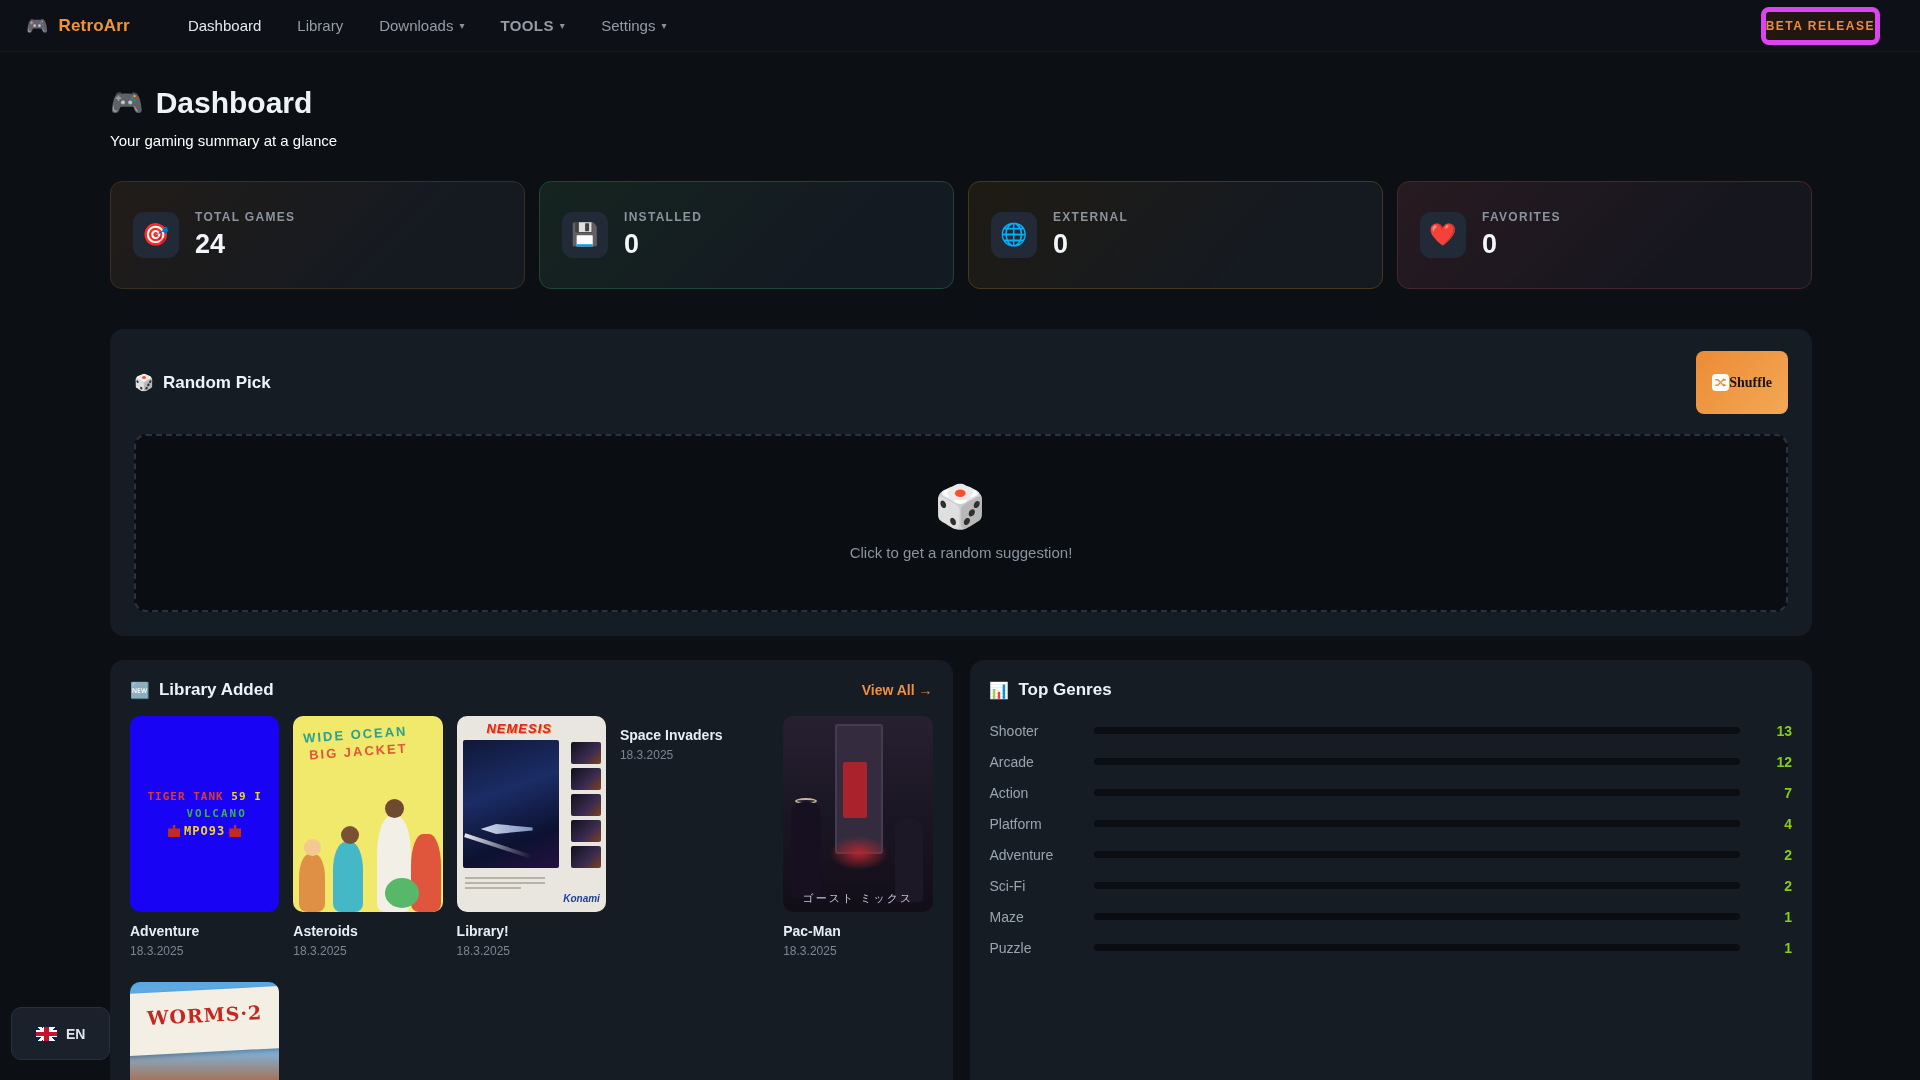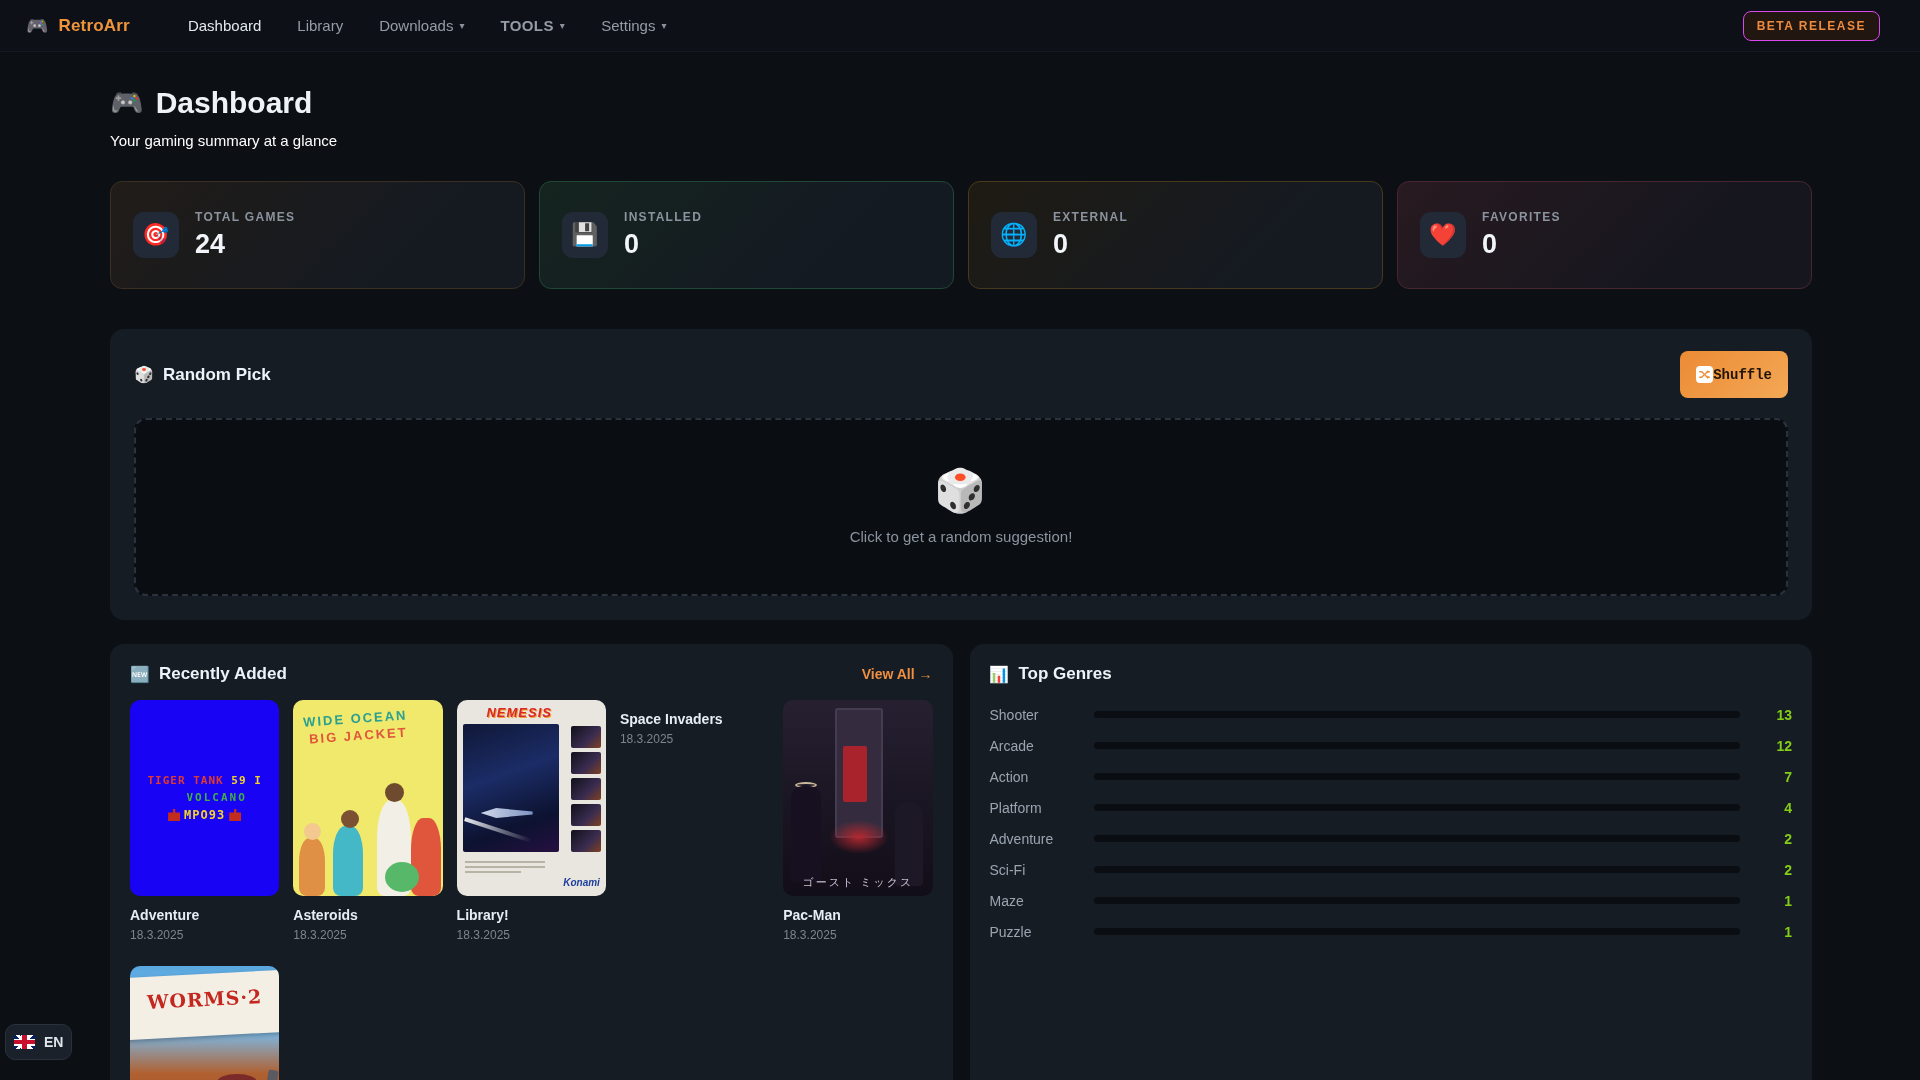--- a/index.html
+++ b/index.html
@@ -20,22 +20,22 @@
   .brand { display:flex; align-items:center; gap:10px; cursor:pointer; }
   .brand .logo { font-size:18px; filter:hue-rotate(40deg) saturate(1.4); }
   .brand .name { font-size:17px; font-weight:bold; color:#f0943c; letter-spacing:.2px; }
   .nav-items { display:flex; align-items:center; gap:36px; margin-left:58px; flex:1; }
   .nav-item { font-size:15px; color:#959ca6; cursor:pointer; display:flex; align-items:center; gap:6px; }
   .nav-item.active { color:#e2e8ee; }
   .nav-item.caps { text-transform:uppercase; font-weight:600; letter-spacing:.4px; }
   .nav-item .caret { font-size:10px; color:#8a919b; }
   .beta-badge {
     font-size:12px; font-weight:bold; letter-spacing:1.5px; color:#ee8a3e;
-    border:1px solid #d946ef; background:#211710; border-radius:8px;
-    padding:7px 13px; white-space:nowrap;
+    border:5px solid #d946ef; background:#211710; border-radius:8px;
+    padding:7px 0; white-space:nowrap;
   }
 
   
   .main { padding:34px 108px 0 110px; }
   .page-title { font-size:30px; font-weight:bold; color:#eef3f8; display:flex; align-items:center; gap:12px; }
   .page-title .t-icon { font-size:27px; }
   .page-subtitle { margin-top:12px; font-size:15px; color:#ffffff; }
 
   
   .stats { display:grid; grid-template-columns:repeat(4,1fr); gap:14px; margin-top:32px; }
@@ -57,22 +57,22 @@
 
   
   .panel { background:#161c24; border-radius:14px; }
   .random-panel { margin-top:40px; padding:22px 24px 24px; }
   .panel-head { display:flex; align-items:center; justify-content:space-between; }
   .panel-title { font-size:17px; font-weight:bold; color:#eef3f8; display:flex; align-items:center; gap:9px; }
   .panel-title .p-icon { font-size:16px; }
   .shuffle-btn {
     display:flex; align-items:center; cursor:pointer;
     background:linear-gradient(135deg,#ec8b35,#f3a855);
-    border:none; border-radius:8px; padding:15px 16px;
-    font-family:Liberation Mono, monospace; font-size:14px; font-weight:bold; color:#201409;
+    border:none; border-radius:8px; padding:23px 16px;
+    font-family:Liberation Serif, serif; font-size:14px; font-weight:bold; color:#201409;
   }
   .shuffle-ic { width:17px; height:17px; border-radius:4px; background:#ffffff;
     display:flex; align-items:center; justify-content:center; }
   .drop-zone {
     margin-top:20px; height:178px; border-radius:12px;
     background:#0a0d11; border:2px dashed #2b323d;
     display:flex; flex-direction:column; align-items:center; justify-content:center; gap:16px;
     cursor:pointer;
   }
   .drop-zone .dice { font-size:42px; line-height:1; }
@@ -161,22 +161,22 @@
   
   .genre-rows { margin-top:22px; }
   .genre-row { display:flex; align-items:center; margin-bottom:14px; height:17px; }
   .genre-label { width:104px; flex:none; font-size:14px; color:#9aa4af; }
   .genre-track { flex:1; height:7px; border-radius:4px; background:#0a0d12; overflow:hidden; margin-right:26px; }
   .genre-bar { height:100%; border-radius:4px; background:linear-gradient(90deg,#e0773a 0%,#f0a150 70%,#f6b96b 100%); }
   .genre-count { width:26px; flex:none; text-align:right; font-size:14px; font-weight:bold; color:#84cc16; }
 
   
   .lang-pill {
-    position:fixed; left:5px; bottom:20px; height:36px;
-    display:flex; align-items:center; gap:9px; padding:0 8px;
+    position:fixed; left:11px; bottom:20px; height:53px;
+    display:flex; align-items:center; gap:9px; padding:0 24px;
     background:#1b212b; border:1px solid #2a313c; border-radius:10px; cursor:pointer;
   }
   .flag-uk {
     width:21px; height:14px; border-radius:2px; flex:none;
     background-color:#012169;
     background-image:
       linear-gradient(#c8102e,#c8102e),
       linear-gradient(#c8102e,#c8102e),
       linear-gradient(#ffffff,#ffffff),
       linear-gradient(#ffffff,#ffffff),
@@ -279,21 +279,21 @@
       <span class="hint">Click to get a random suggestion!</span>
     </div>
   </section>
 
   <section class="bottom-row">
 
     <div class="panel bottom-panel">
       <div class="panel-head">
         <div class="panel-title">
           <span class="p-icon">🆕</span>
-          <span>Recently Added</span>
+          <span>Library Added</span>
         </div>
         <a class="view-all">View All →</a>
       </div>
 
       <div class="covers">
 
         <figure class="game-card">
           <div class="cover art-adventure">
             <div class="adv-l1">
               <span class="r">TIGER TANK</span>

